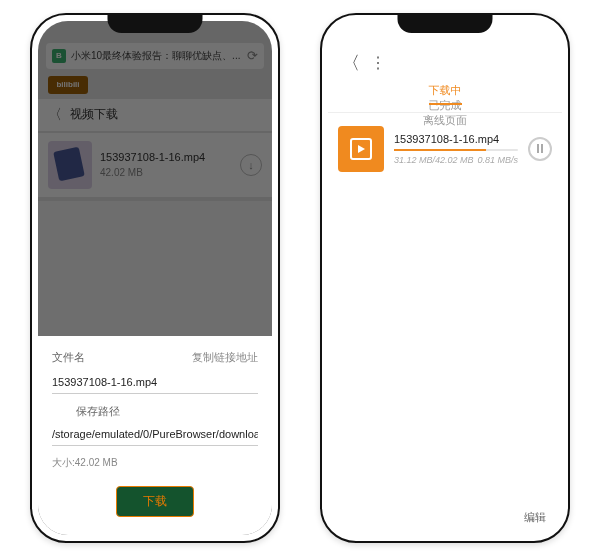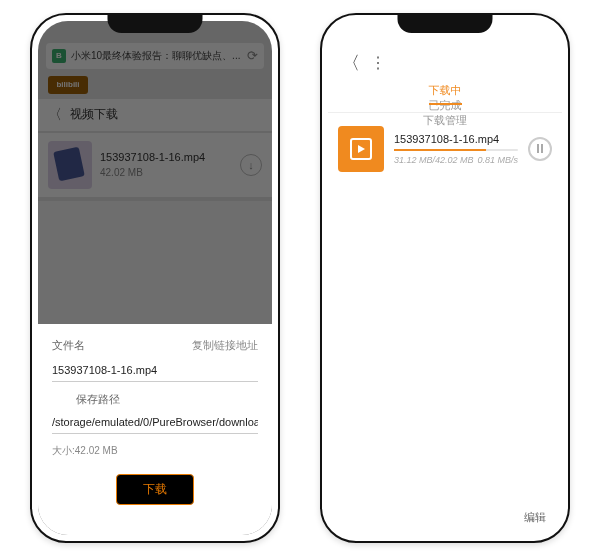--- a/index.html
+++ b/index.html
@@ -144,24 +144,24 @@
   .sheet-link{color:#888;font-size:11px;}
   .sheet-input{
     width:100%;
     border:none;border-bottom:1px solid #ccc;
     padding:5px 0;font-size:11px;color:#222;
     margin-bottom:10px;
     font-family:inherit;background:transparent;
   }
   .sheet-size{color:#888;font-size:10px;margin-bottom:16px;}
   .dl-btn{
-    display:block;margin:12px auto;
+    display:block;margin:0 auto;
     border:1px solid #e87a00;
     color:#e87a00;
-    background:#000000;
+    background:#14532d;
     border-radius:4px;
     padding:6px 26px;
     font-size:12px;
   }
 
   
   .r-header{
     position:absolute;top:24px;left:0;right:0;height:36px;
     display:flex;align-items:center;padding:0 14px;
   }
@@ -259,21 +259,21 @@
   <div class="screen">
 
     <div class="r-header">
       <span class="r-back">〈</span>
       <span class="r-more">⋮</span>
     </div>
 
     <div class="r-tabs">
       <span class="r-tab active">下载中</span>
       <span class="r-tab">已完成</span>
-      <span class="r-tab">下载管理</span>
+      <span class="r-tab">离线页面</span>
     </div>
 
     <div class="r-item">
       <div class="r-thumb">
         <div class="r-thumb-inner">
           <div class="play-tri"></div>
         </div>
       </div>
       <div class="r-meta">
         <div class="r-name">153937108-1-16.mp4</div>

